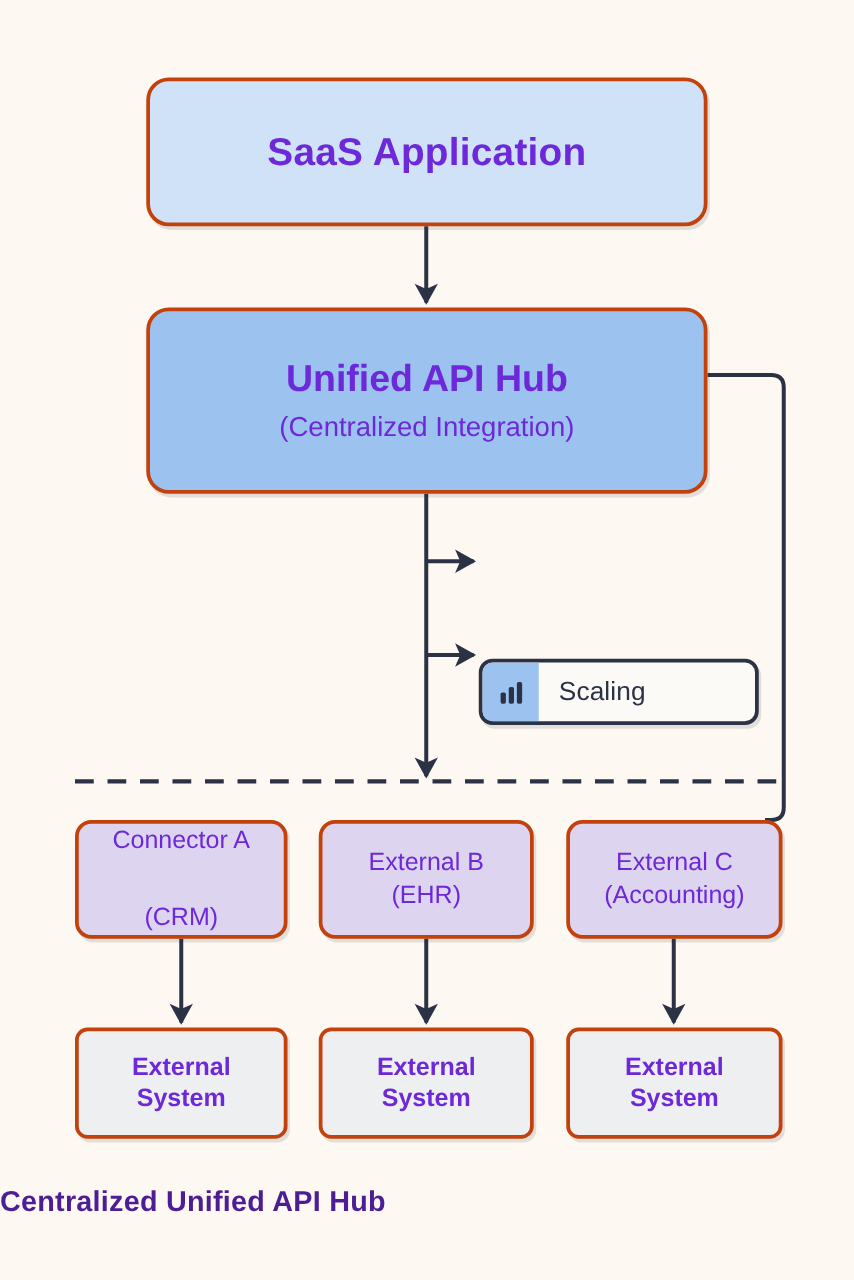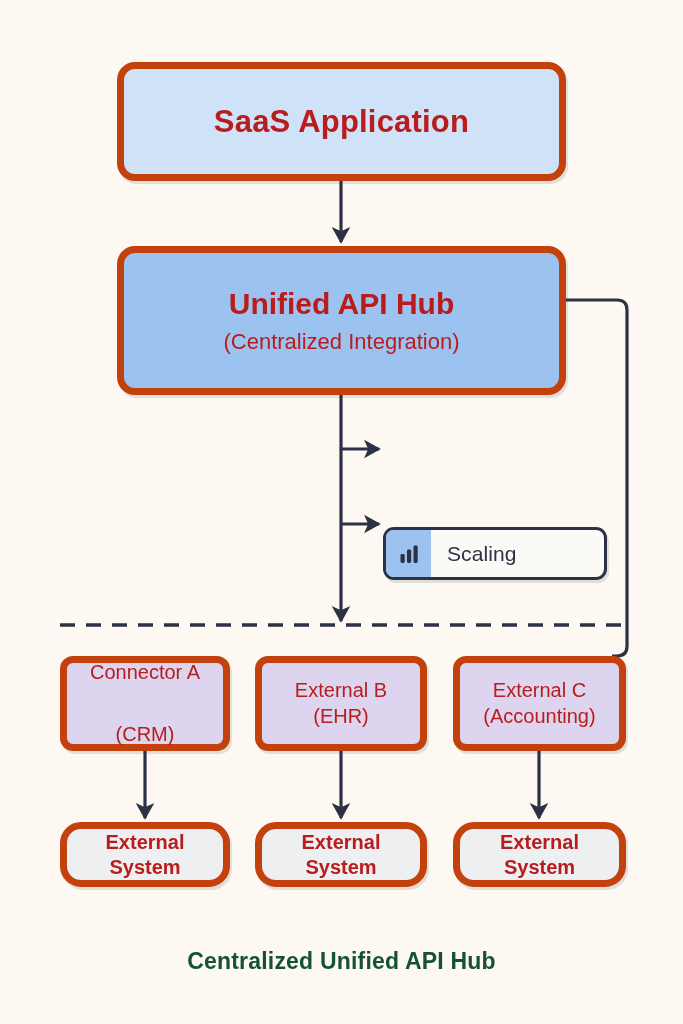--- a/index.html
+++ b/index.html
@@ -23,28 +23,28 @@
   .edges {
     position: absolute;
     left: 0; top: 0;
     width: 683px;
     height: 1024px;
     pointer-events: none;
   }
   .node {
     position: absolute;
     box-sizing: border-box;
-    border: 7px solid #c2410c;
+    border: 3px solid #c2410c;
     border-radius: 14px;
     display: flex;
     flex-direction: column;
     align-items: center;
     justify-content: center;
     text-align: center;
-    color: #b91c1c;
+    color: #6d28d9;
     box-shadow: 2px 3px 0 rgba(43,50,69,0.13);
   }
 
   
   #saas-node {
     left: 117px; top: 62px;
     width: 449px; height: 119px;
     background: #cfe2f8;
     border-radius: 18px;
   }
@@ -123,43 +123,43 @@
   }
   .connector .subtitle {
     font-size: 20px;
     line-height: 1.15;
     margin-top: 3px;
   }
 
   
   .external {
     top: 822px;
-    height: 65px;
+    height: 89px;
     background: #eeeff1;
-    border-radius: 21px;
+    border-radius: 10px;
   }
   #external-a { left: 60px; width: 170px; }
   #external-b { left: 255px; width: 172px; }
   #external-c { left: 453px; width: 173px; }
   .external .line1, .external .line2 {
     font-size: 20px;
     font-weight: bold;
     line-height: 1.25;
   }
 
   
   #caption {
     position: absolute;
     left: 0;
     top: 948px;
     width: 683px;
-    text-align: center;
+    text-align: left;
     font-size: 23px;
     font-weight: bold;
-    color: #14532d;
+    color: #4c1d95;
     letter-spacing: 0.2px;
   }
 </style>
 </head>
 <body>
 
 <div id="canvas">
 
   <svg class="edges" viewBox="0 0 683 1024" width="683" height="1024">
     <defs>

